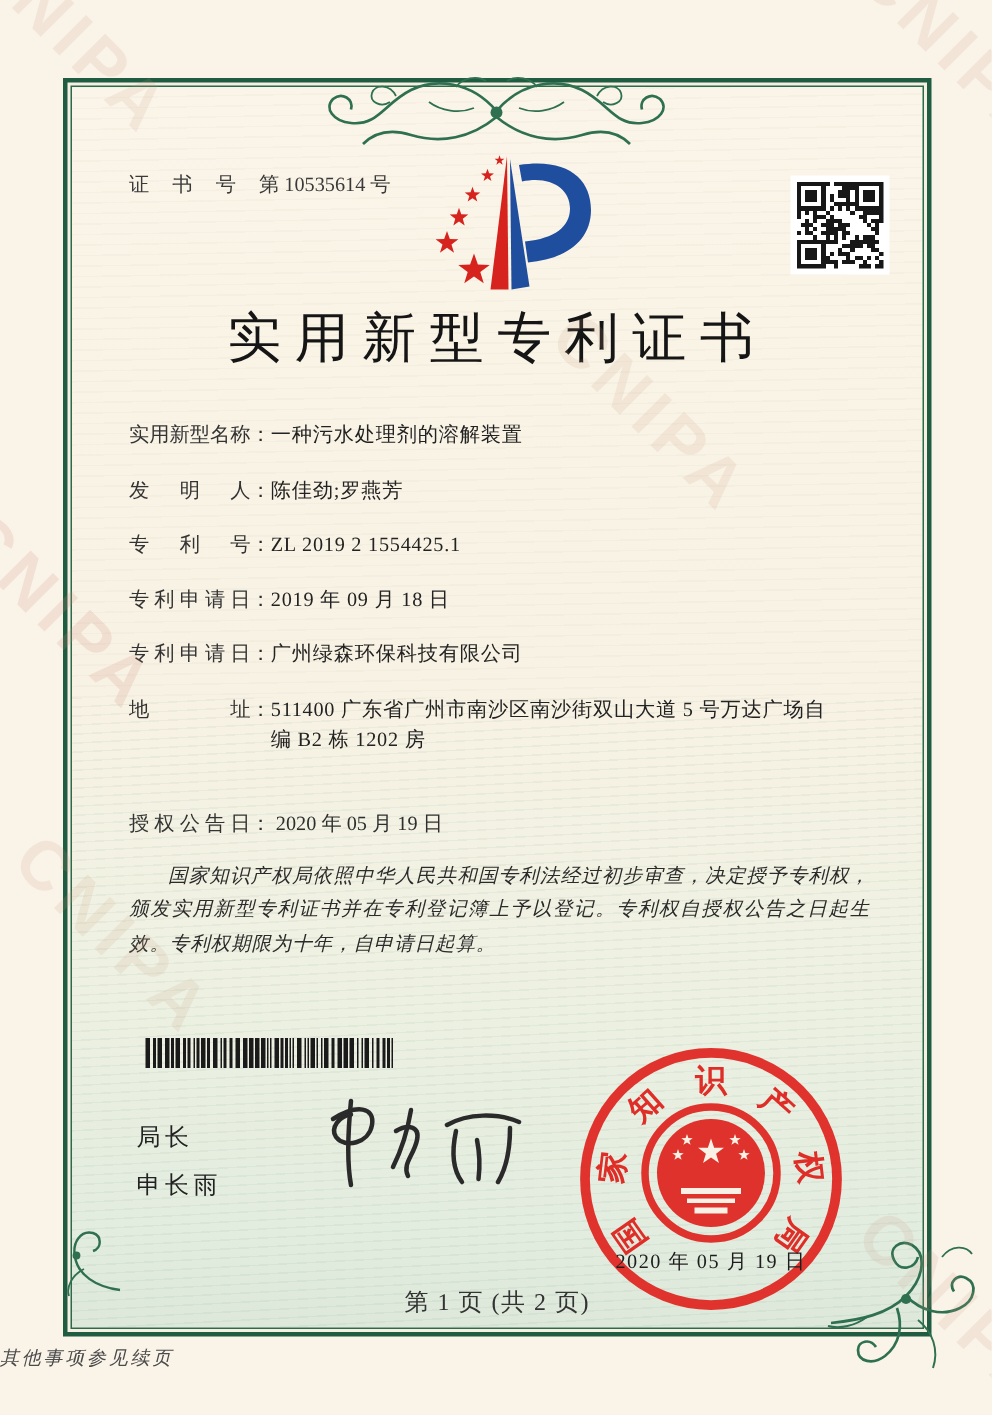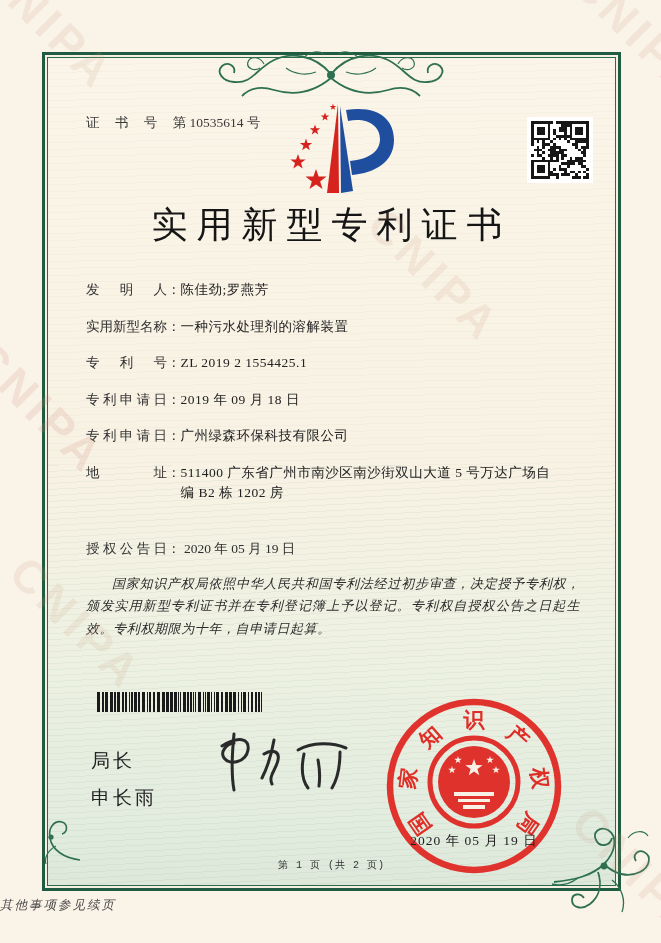--- a/index.html
+++ b/index.html
@@ -66,34 +66,34 @@
   }
   .grant-row{display:flex;margin-top:36px;line-height:20px;white-space:nowrap;}
   .grant-left{width:276px;}
   .paras{margin-top:14px;font-style:italic;color:#2b2b2b;}
   .paras p{
     margin:0;text-indent:2em;font-size:13px;line-height:1.74;
     letter-spacing:.6px;text-align:justify;
   }
   
   .barcode{position:absolute;left:48px;top:634px;width:170px;height:20px;}
-  .signer{position:absolute;left:43px;top:690px;font-size:19px;color:#222;letter-spacing:3px;}
+  .signer{position:absolute;left:43px;top:690px;font-size:16px;color:#222;letter-spacing:3px;}
   .signer div{margin-bottom:11px;}
   .signature{position:absolute;left:150px;top:668px;width:160px;height:80px;}
   .seal{
     position:absolute;left:336px;top:638px;width:180px;height:180px;z-index:3;
   }
   .seal svg{display:block;}
   .seal-date{
     position:absolute;left:-14px;top:136px;width:208px;text-align:center;
     font-size:13.5px;color:#1d1d1d;letter-spacing:1px;z-index:5;font-style:normal;
   }
   .page-ind{
     position:absolute;left:0;right:0;top:800px;text-align:center;
-    font-size:10px;color:#333;letter-spacing:1px;font-family:Liberation Mono, monospace;
+    font-size:16px;color:#333;letter-spacing:1px;
   }
   .cont-note{
     position:absolute;left:0;right:0;top:897px;text-align:left;z-index:2;
     font-size:12.5px;color:#4a4a4a;letter-spacing:2px;font-style:italic;
   }
 </style>
 </head>
 <body>
 
 <div class="wm" style="left:-34px;top:-4px;">CNIPA</div>
@@ -367,22 +367,22 @@
         <rect x="17" y="20" width="1" height="1" fill="#171717"></rect>
         <rect x="19" y="20" width="1" height="1" fill="#171717"></rect>
         <rect x="20" y="20" width="1" height="1" fill="#171717"></rect>
       </svg>
   </div>
 
   <div class="title">实用新型专利证书</div>
 
   <div class="content">
     <div id="fields">
+        <div class="frow"><span class="flabel">实用新型名称</span><span class="fcolon">：</span><span class="fvalue">一种污水处理剂的溶解装置</span></div>
         <div class="frow"><span class="flabel">发明人</span><span class="fcolon">：</span><span class="fvalue">陈佳劲;罗燕芳</span></div>
-        <div class="frow"><span class="flabel">实用新型名称</span><span class="fcolon">：</span><span class="fvalue">一种污水处理剂的溶解装置</span></div>
         <div class="frow"><span class="flabel">专利号</span><span class="fcolon">：</span><span class="fvalue">ZL 2019 2 1554425.1</span></div>
         <div class="frow"><span class="flabel">专利申请日</span><span class="fcolon">：</span><span class="fvalue">2019 年 09 月 18 日</span></div>
         <div class="frow"><span class="flabel">专利申请日</span><span class="fcolon">：</span><span class="fvalue">广州绿森环保科技有限公司</span></div>
         <div class="frow"><span class="flabel">地址</span><span class="fcolon">：</span><span class="fvalue">511400 广东省广州市南沙区南沙街双山大道 5 号万达广场自编 B2 栋 1202 房</span></div>
       </div>
     <div class="grant-row">
       <div class="grant-left">
         <span class="flabel">授权公告日</span><span class="fcolon">：</span>
         <span>2020 年 05 月 19 日</span>
       </div>

